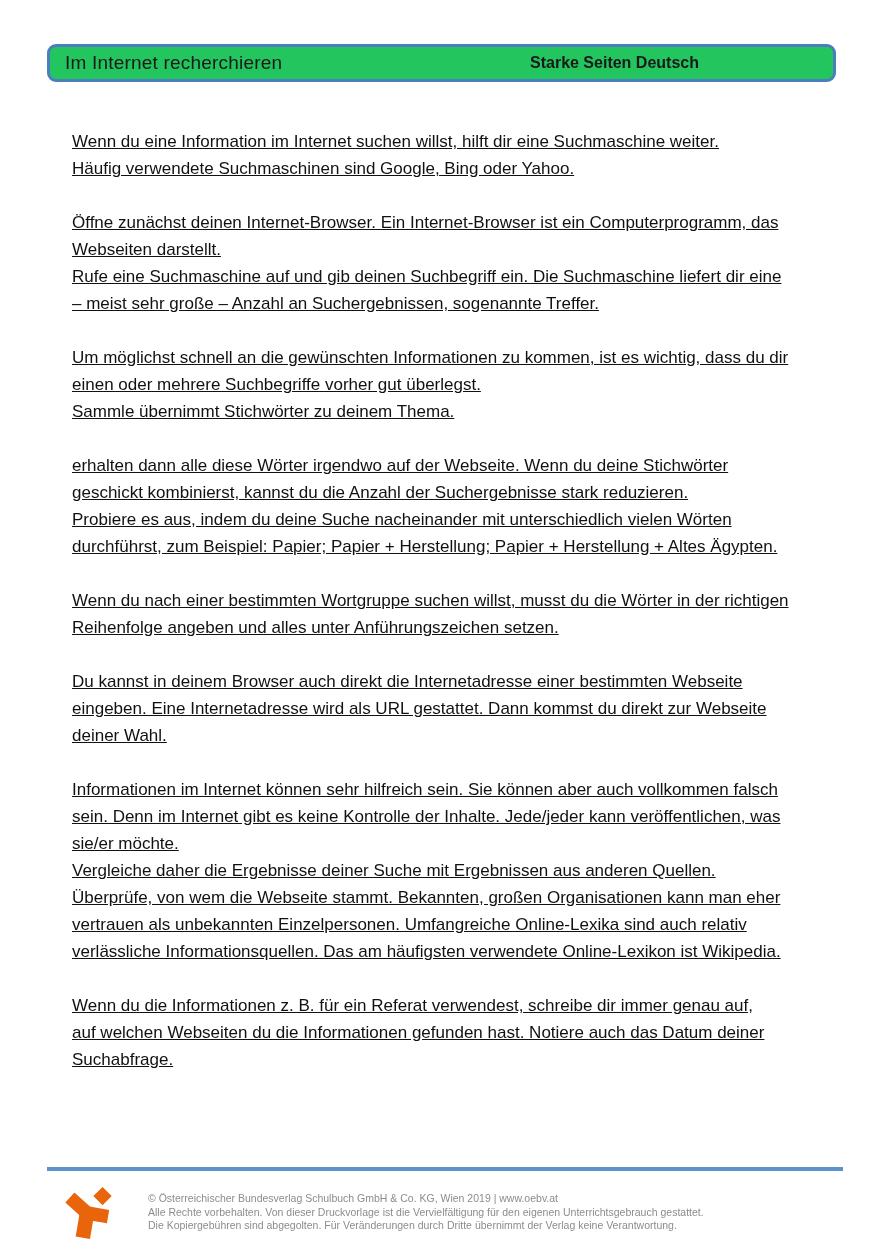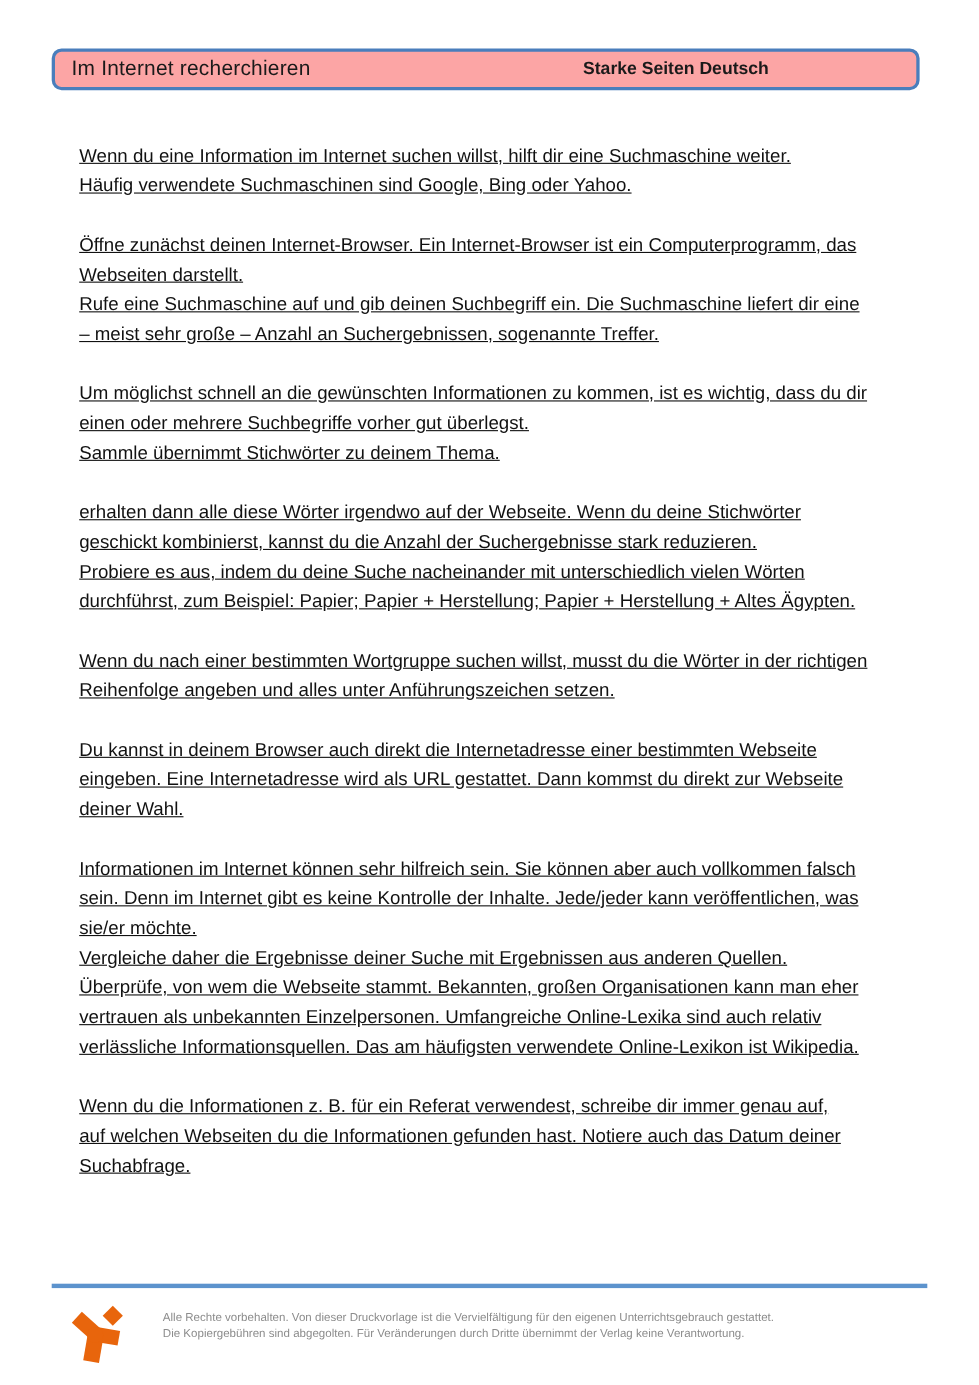--- a/index.html
+++ b/index.html
@@ -13,21 +13,21 @@
     color: #111111;
     overflow: hidden;
   }
   
   .header-box {
     position: absolute;
     left: 47px; top: 44px;
     width: 789px; height: 38px;
     border: 3px solid #4A7EBC;
     border-radius: 9px;
-    background: #fca5a5;
+    background: #22c55e;
     display: flex;
     align-items: center;
   }
   .header-title {
     font-size: 19px;
     letter-spacing: 0.2px;
     padding-left: 15px;
     color: #1a1a1a;
     white-space: nowrap;
   }
@@ -140,17 +140,18 @@
 
       <polygon points="26.8,36.9 29.2,23.1 50.9,26.8 48.5,40.6"></polygon>
 
       <polygon points="35.4,31.3 20.6,28.7 16.2,54.3 31,56.9"></polygon>
 
       <circle cx="27.5" cy="30.5" r="7.5"></circle>
     </g>
   </svg>
 
   <div class="footer-text" style="color: rgb(140, 140, 140);">
+    <div>© Österreichischer Bundesverlag Schulbuch GmbH &amp; Co. KG, Wien 2019  | www.oebv.at</div>
     <div>Alle Rechte vorbehalten. Von dieser Druckvorlage ist die Vervielfältigung für den eigenen Unterrichtsgebrauch gestattet.</div>
     <div>Die Kopiergebühren sind abgegolten. Für Veränderungen durch Dritte übernimmt der Verlag keine Verantwortung.</div>
   </div>
 
 </div>
 
 </body></html>

